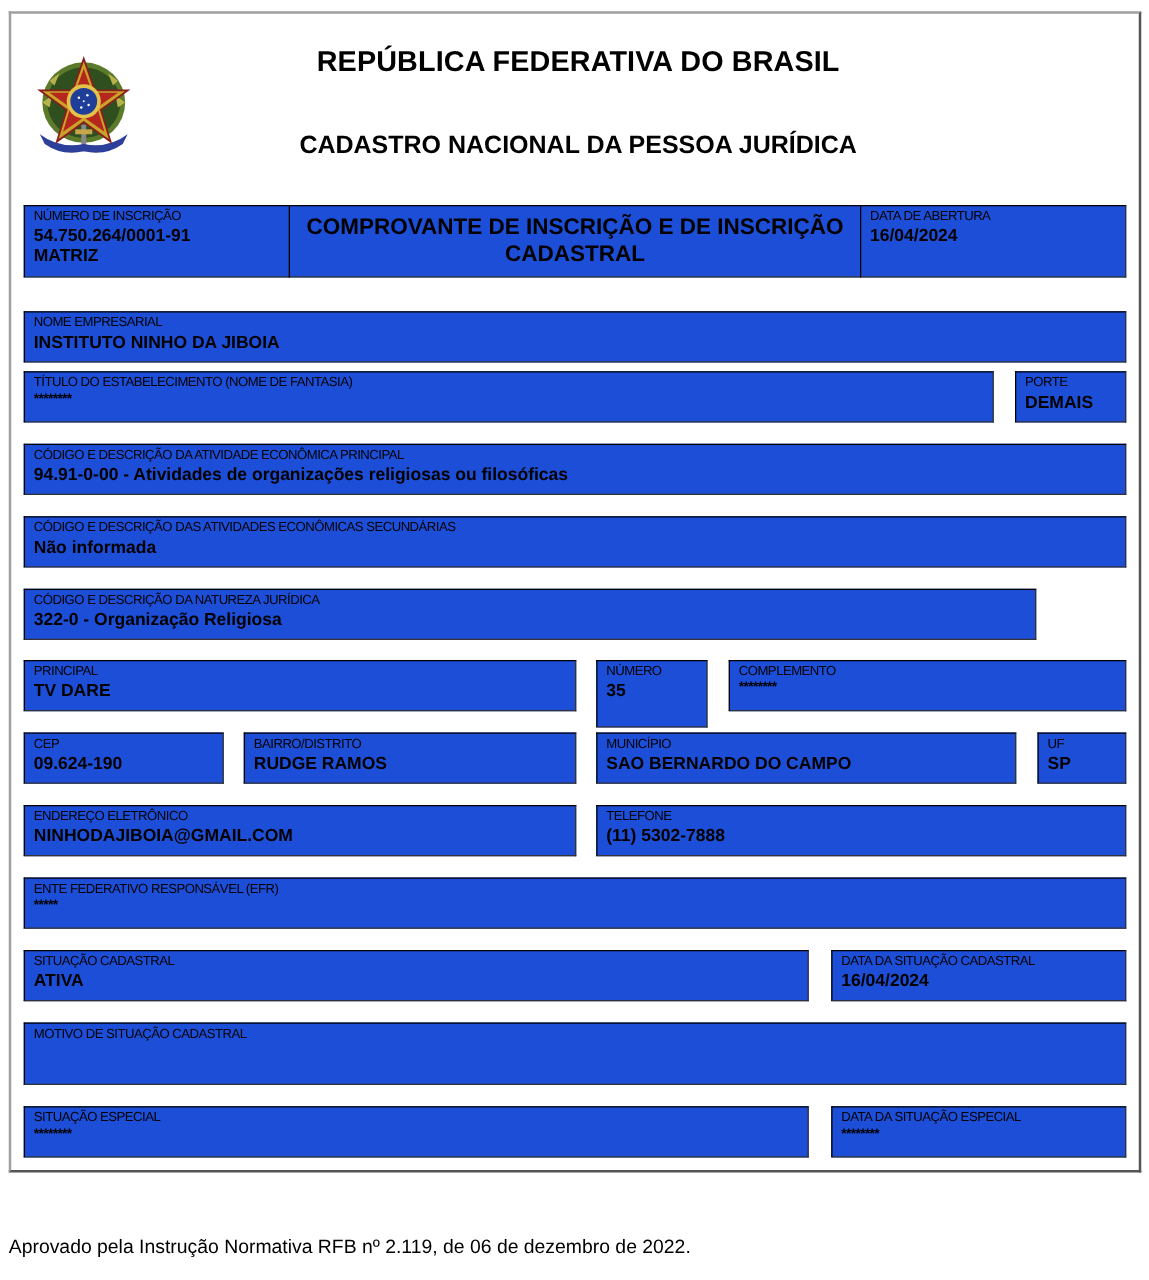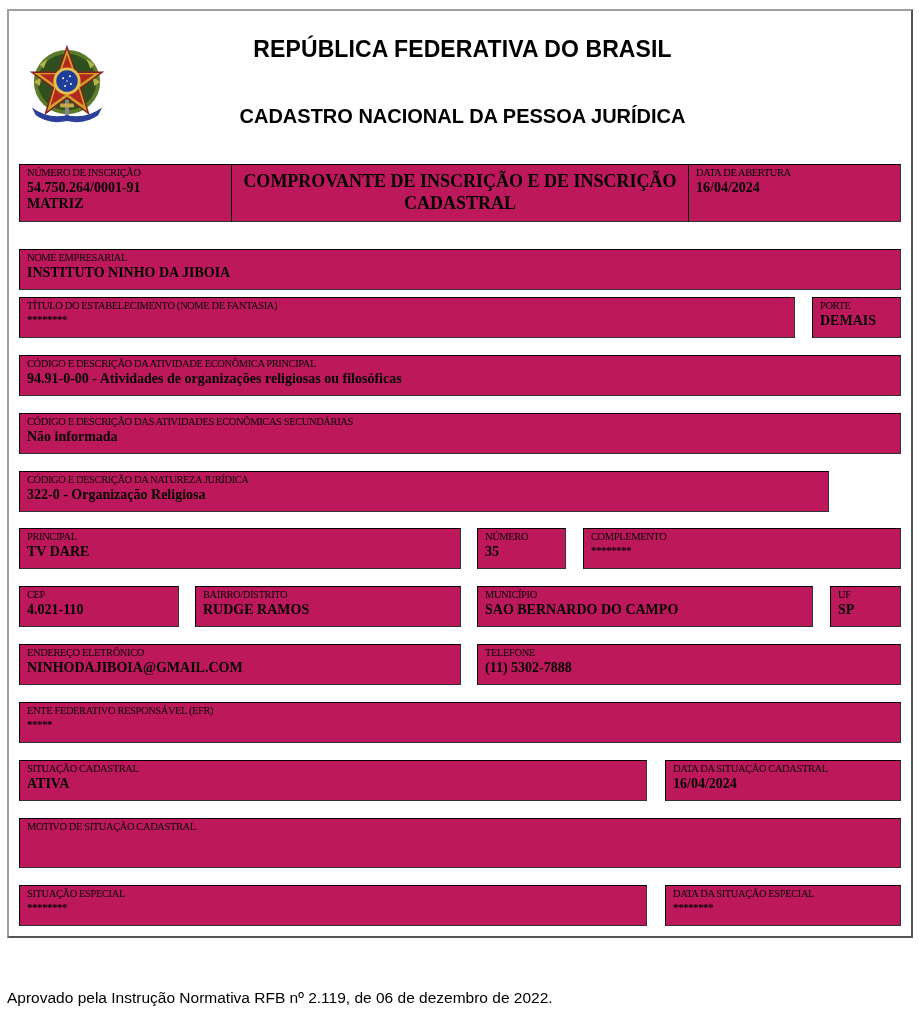--- a/index.html
+++ b/index.html
@@ -20,22 +20,21 @@
       padding-left: 6px;
     }
     .title-2 {
       position: absolute; left: 0; right: 0; top: 105px; text-align: center;
       font-weight: bold; font-size: 20px;
       padding-left: 6px;
     }
     .box {
       position: absolute; border: 1px solid #000;
       border-right-color: #333; border-bottom-color: #333;
-      background: #be185d;
-      font-family: Liberation Serif, serif;
+      background: #1d4ed8;
     }
     .lbl {
       position: absolute; left: 7px; top: 2px;
       font-size: 10.5px; letter-spacing: -0.4px; white-space: nowrap;
     }
     .val {
       position: absolute; left: 7px; top: 15px;
       font-size: 14px; font-weight: bold; white-space: nowrap;
     }
     .val.small { font-size: 11px; top: 15px; font-weight: bold; letter-spacing: -0.5px; }
@@ -121,32 +120,32 @@
 
 <div class="box" style="left:19px; top:471px; width:810px; height:41px;">
   <span class="lbl">CÓDIGO E DESCRIÇÃO DA NATUREZA JURÍDICA</span>
   <span class="val">322-0 - Organização Religiosa</span>
 </div>
 
 <div class="box" style="left:19px; top:528px; width:442px; height:41px;">
   <span class="lbl">PRINCIPAL</span>
   <span class="val">TV DARE</span>
 </div>
-<div class="box" style="left:477px; top:528px; width:89px; height:41px;">
+<div class="box" style="left:477px; top:528px; width:89px; height:54px;">
   <span class="lbl">NÚMERO</span>
   <span class="val">35</span>
 </div>
 <div class="box" style="left:583px; top:528px; width:318px; height:41px;">
   <span class="lbl">COMPLEMENTO</span>
   <span class="val small">********</span>
 </div>
 
 <div class="box" style="left:19px; top:586px; width:160px; height:41px;">
   <span class="lbl">CEP</span>
-  <span class="val">4.021-110</span>
+  <span class="val">09.624-190</span>
 </div>
 <div class="box" style="left:195px; top:586px; width:266px; height:41px;">
   <span class="lbl">BAIRRO/DISTRITO</span>
   <span class="val">RUDGE RAMOS</span>
 </div>
 <div class="box" style="left:477px; top:586px; width:336px; height:41px;">
   <span class="lbl">MUNICÍPIO</span>
   <span class="val">SAO BERNARDO DO CAMPO</span>
 </div>
 <div class="box" style="left:830px; top:586px; width:71px; height:41px;">

